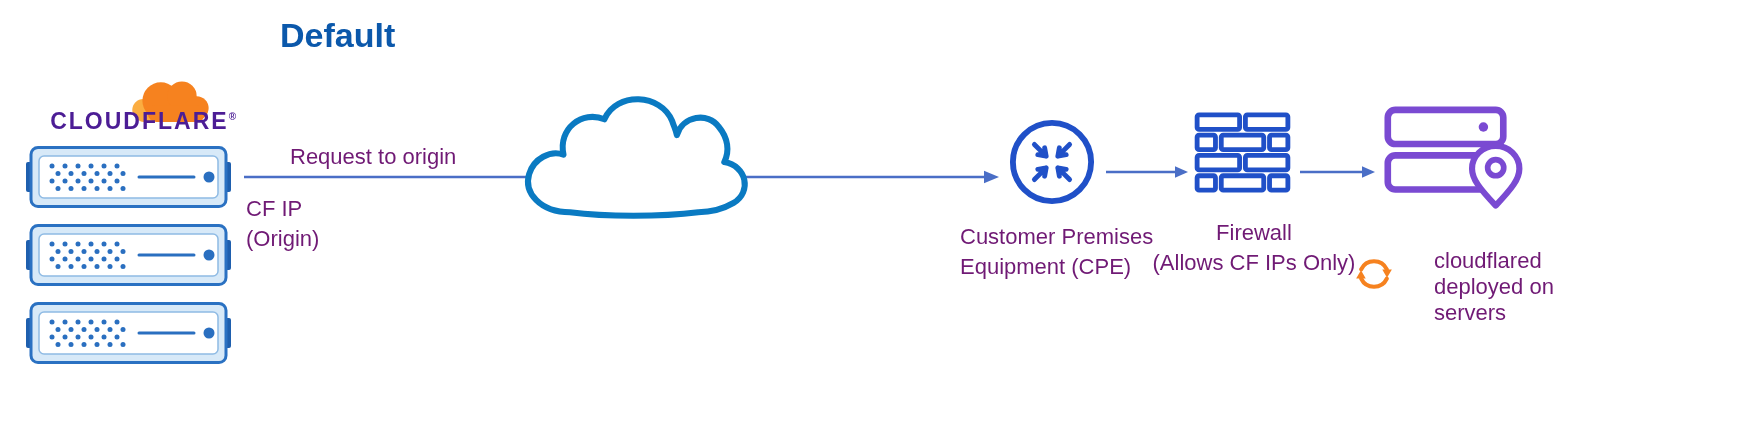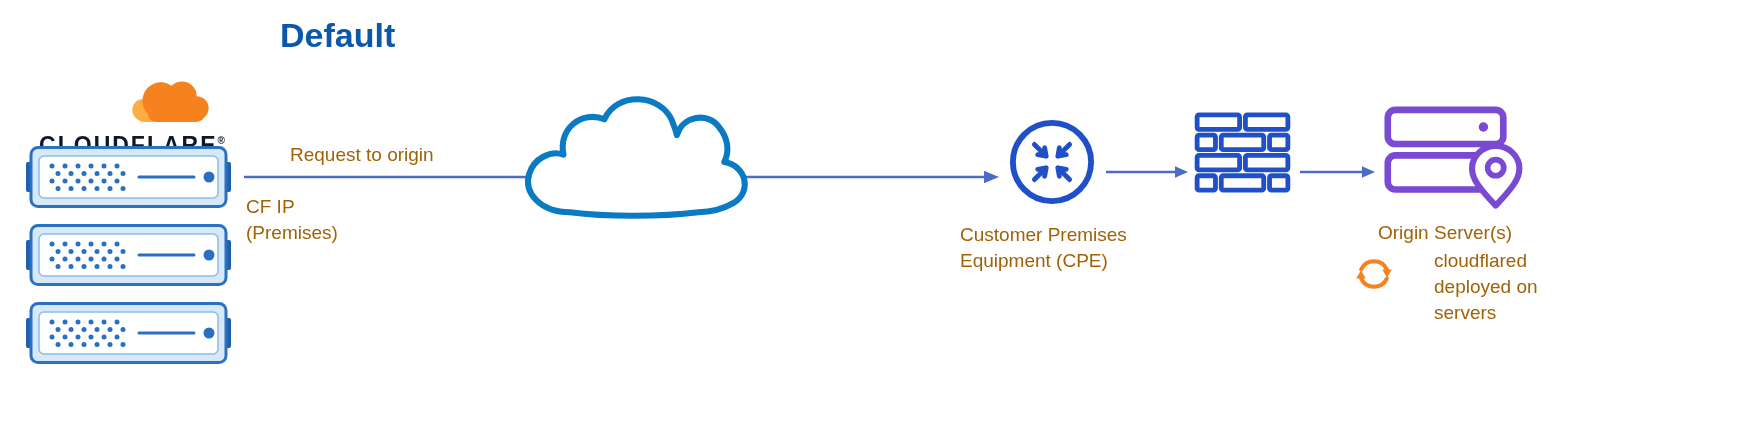--- a/index.html
+++ b/index.html
@@ -6,40 +6,40 @@
   #canvas{
     position:relative;
     width:1600px;height:436px;
     background:#ffffff;
     overflow:hidden;
     font-family:"Liberation Sans", sans-serif;
   }
   .abs{position:absolute;}
   .lbl{
     position:absolute;
-    font-size:19px;
+    font-size:22px;
     line-height:1.38;
-    color:#a16207;
+    color:#701a75;
     white-space:pre-line;
   }
   .title{
     position:absolute;
     left:280px;top:16px;
     font-size:34px;
     font-weight:600;
     color:#0b58ab;
   }
   .wordmark{
     position:absolute;
-    left:28px;top:132px;width:208px;
-    text-align:center;
+    left:28px;top:108px;width:208px;
+    text-align:right;
     font-size:23px;
     font-weight:bold;
     letter-spacing:2px;
-    color:#0f172a;
+    color:#4c1d95;
     white-space:nowrap;
   }
   .wordmark sup{font-size:10px;letter-spacing:0;vertical-align:super;}
   .center{text-align:center;}
 </style>
 </head>
 <body>
 
 <div id="canvas">
 
@@ -97,21 +97,21 @@
     <use href="#srv" y="156"></use>
   </svg>
 
   <svg class="abs" style="left:244px;top:168px" width="758" height="18" viewBox="0 0 758 18" aria-hidden="true">
     <line x1="0" y1="9" x2="741" y2="9" stroke="#4a6ec6" stroke-width="2.6"></line>
     <polygon points="740,2.8 755,9 740,15.2" fill="#4a6ec6"></polygon>
   </svg>
 
   <div class="lbl" style="left:290px;top:142px">Request to origin</div>
   <div class="lbl" style="left:246px;top:194px">CF IP
-(Premises)</div>
+(Origin)</div>
 
   <svg class="abs" style="left:505px;top:84px" width="275" height="158" viewBox="0 0 280 170" aria-hidden="true">
     <path d="M62,138 C30,138 12,117 18,97 C23,80 41,71 55,76 C49,48 75,28 99,38 C112,8 160,10 172,40 C174,46 176,50 177,55 C183,34 211,30 222,46 C232,58 234,72 228,84 C252,88 258,116 238,128 C226,135 214,138 200,138 C160,143 100,143 62,138 Z" fill="#ffffff" stroke="#0a7ac2" stroke-width="6.5" stroke-linejoin="round"></path>
   </svg>
 
   <svg class="abs" style="left:1008px;top:118px" width="88" height="88" viewBox="0 0 90 90" aria-hidden="true">
     <circle cx="45" cy="45" r="40" fill="#ffffff" stroke="#2050c8" stroke-width="6"></circle>
     <g stroke="#2050c8" stroke-width="5" stroke-linecap="round" fill="none">
       <path d="M63,27 L51,39 M51,39 L59.5,37.5 M51,39 L52.5,30.5"></path>
       <path d="M27,63 L39,51 M39,51 L30.5,52.5 M39,51 L37.5,59.5"></path>
@@ -134,39 +134,40 @@
       <rect x="3" y="24" width="19" height="15" rx="2"></rect>
       <rect x="28" y="24" width="44" height="15" rx="2"></rect>
       <rect x="78" y="24" width="19" height="15" rx="2"></rect>
       <rect x="3" y="45" width="44" height="15" rx="2"></rect>
       <rect x="53" y="45" width="44" height="15" rx="2"></rect>
       <rect x="3" y="66" width="19" height="15" rx="2"></rect>
       <rect x="28" y="66" width="44" height="15" rx="2"></rect>
       <rect x="78" y="66" width="19" height="15" rx="2"></rect>
     </g>
   </svg>
+  <div class="lbl center" style="left:1148px;top:218px;width:212px">Firewall
+(Allows CF IPs Only)</div>
 
   <svg class="abs" style="left:1300px;top:164px" width="78" height="16" viewBox="0 0 78 16" aria-hidden="true">
     <line x1="0" y1="8" x2="63" y2="8" stroke="#4a6ec6" stroke-width="2.6"></line>
     <polygon points="62,2.2 75,8 62,13.8" fill="#4a6ec6"></polygon>
   </svg>
 
   <svg class="abs" style="left:1384px;top:106px" width="142" height="112" viewBox="0 0 150 118" aria-hidden="true">
     <g fill="#ffffff" stroke="#7a4ad2" stroke-width="7" stroke-linejoin="round">
       <rect x="4" y="4" width="122" height="36" rx="8"></rect>
       <rect x="4" y="52" width="122" height="36" rx="8"></rect>
     </g>
     <circle cx="105" cy="22" r="5" fill="#7a4ad2"></circle>
     <circle cx="105" cy="70" r="5" fill="#7a4ad2"></circle>
     <g>
       <path d="M118,42 C104,42 93,53 93,66 C93,77 101,87 118,105 C135,87 143,77 143,66 C143,53 132,42 118,42 Z" fill="#ffffff" stroke="#7a4ad2" stroke-width="6.5" stroke-linejoin="round"></path>
       <circle cx="118" cy="65" r="8.5" fill="#ffffff" stroke="#7a4ad2" stroke-width="6"></circle>
     </g>
   </svg>
-  <div class="lbl" style="left:1378px;top:220px">Origin Server(s)</div>
 
   <svg class="abs" style="left:1352px;top:252px" width="44" height="44" viewBox="0 0 48 48" aria-hidden="true">
     <g stroke="#f6821f" stroke-width="4.5" fill="none" stroke-linecap="round">
       <path d="M10,19 A15.5,15.5 0 0 1 38,19"></path>
       <path d="M38,29 A15.5,15.5 0 0 1 10,29"></path>
     </g>
     <polygon points="33,19 43.5,19 38.2,28" fill="#f6821f"></polygon>
     <polygon points="15,29 4.5,29 9.8,20" fill="#f6821f"></polygon>
   </svg>
   <div class="lbl" style="left:1434px;top:248px;line-height:26px">cloudflared

